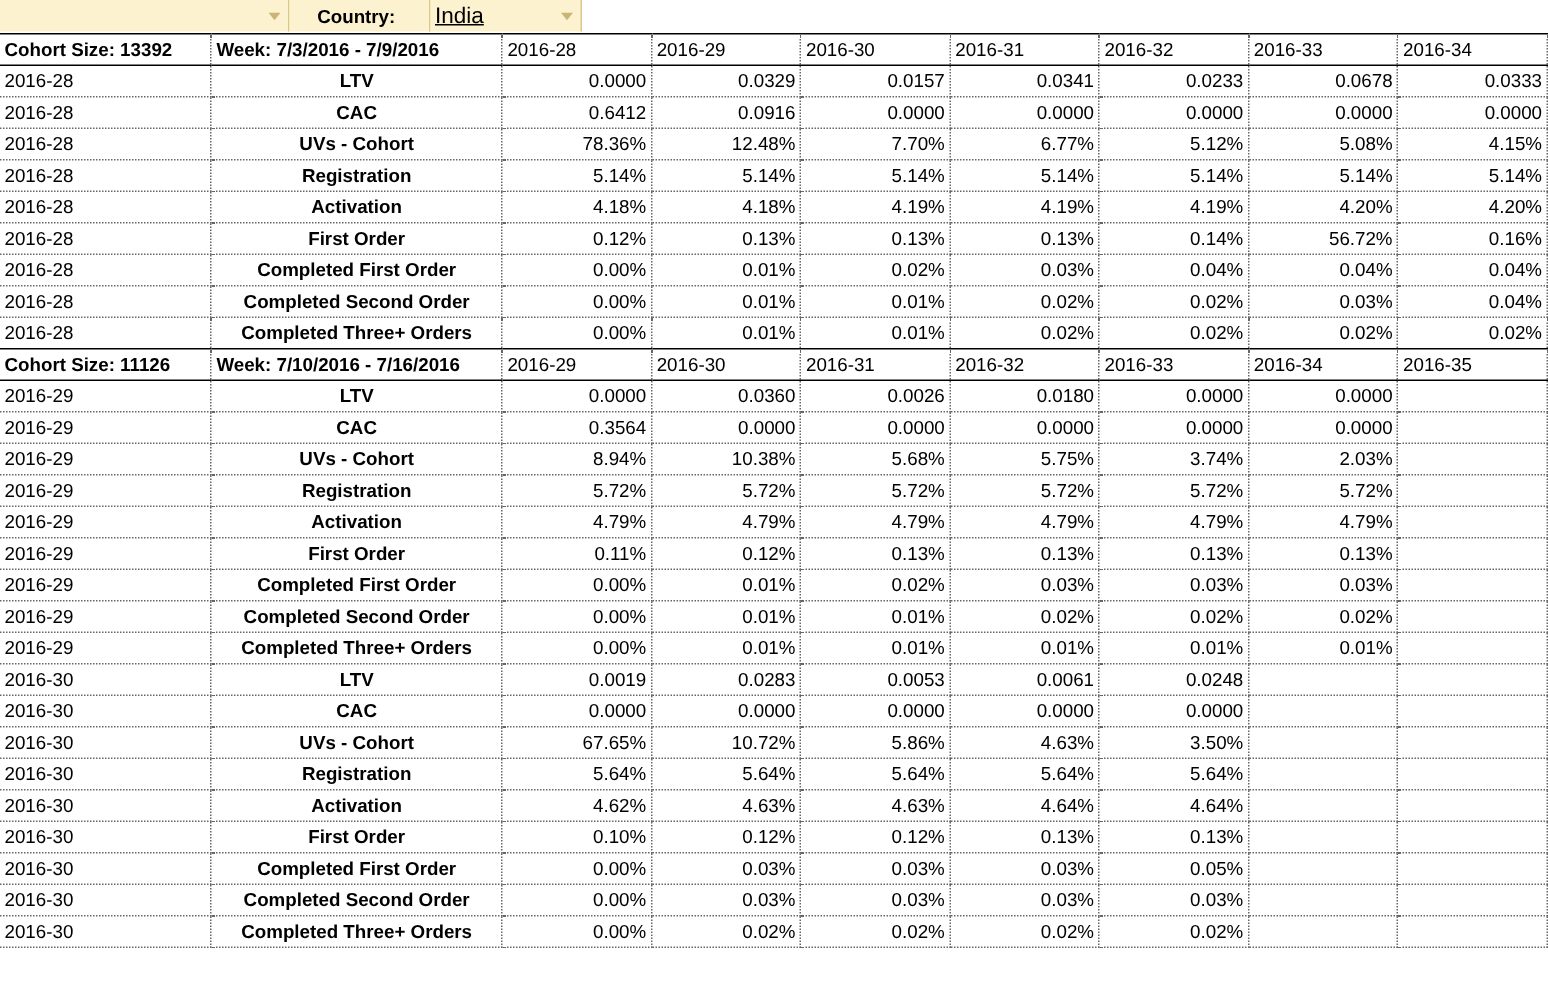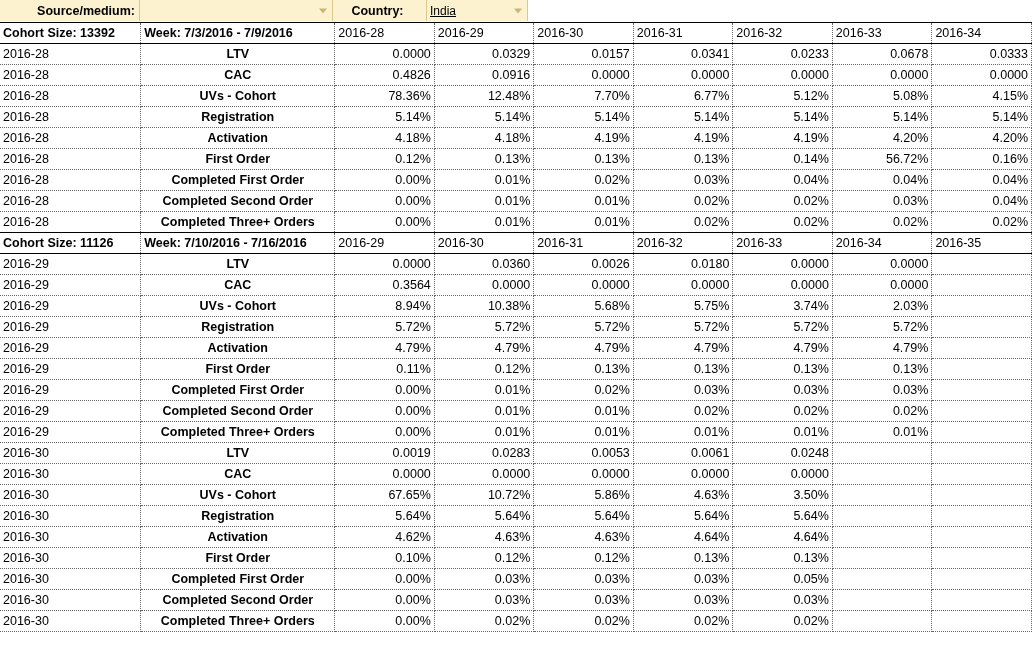--- a/index.html
+++ b/index.html
@@ -35,21 +35,21 @@
     font-weight: bold;
     font-size: 12.5px;
     padding-right: 4px;
     white-space: nowrap;
   }
   .fc-srclabel { width: 140px; justify-content: flex-end; }
   .fc-srcvalue { width: 193px; }
   .fc-countrylabel { width: 94px; justify-content: center; }
   .fc-countryvalue { width: 101px; }
   .filter-value {
-    font-size: 12px;
+    font-size: 15px;
     padding-left: 3px;
     white-space: nowrap;
     text-decoration: underline;
   }
   .fc-blank {
     background: #ffffff;
     border-right: 1px solid #ffffff;
     flex: 1;
   }
   .dd-arrow {
@@ -120,23 +120,20 @@
   .g4  { background: #cfe9d8; margin-top: 32px; }
   .g5  { background: #b7dfc6; }
   .g7  { background: #57bc8a; }
   .cac-hi { background: #fce8b2; }
   .cac-lo { background: #fffaed; }
 </style>
 </head>
 <body>
 
 <div class="filter-bar">
-  <div class="filter-cell fc-srclabel">
-    <span class="filter-label">Source/medium:</span>
-  </div>
   <div class="filter-cell fc-srcvalue">
     <span class="filter-value"></span>
     <span class="dd-arrow"></span>
   </div>
   <div class="filter-cell fc-countrylabel">
     <span class="filter-label">Country:</span>
   </div>
   <div class="filter-cell fc-countryvalue">
     <span class="filter-value">India</span>
     <span class="dd-arrow"></span>
@@ -175,21 +172,21 @@
         <td class="val g4">0.0329</td>
         <td class="val g2">0.0157</td>
         <td class="val g4">0.0341</td>
         <td class="val g3">0.0233</td>
         <td class="val g7">0.0678</td>
         <td class="val g4">0.0333</td>
       </tr>
       <tr>
         <td class="cohort-label">2016-28</td>
         <td class="metric-name">CAC</td>
-        <td class="val cac-hi">0.4826</td>
+        <td class="val cac-hi">0.6412</td>
         <td class="val cac-lo">0.0916</td>
         <td class="val g0">0.0000</td>
         <td class="val g0">0.0000</td>
         <td class="val g0">0.0000</td>
         <td class="val g0">0.0000</td>
         <td class="val g0">0.0000</td>
       </tr>
       <tr>
         <td class="cohort-label">2016-28</td>
         <td class="metric-name">UVs - Cohort</td>

